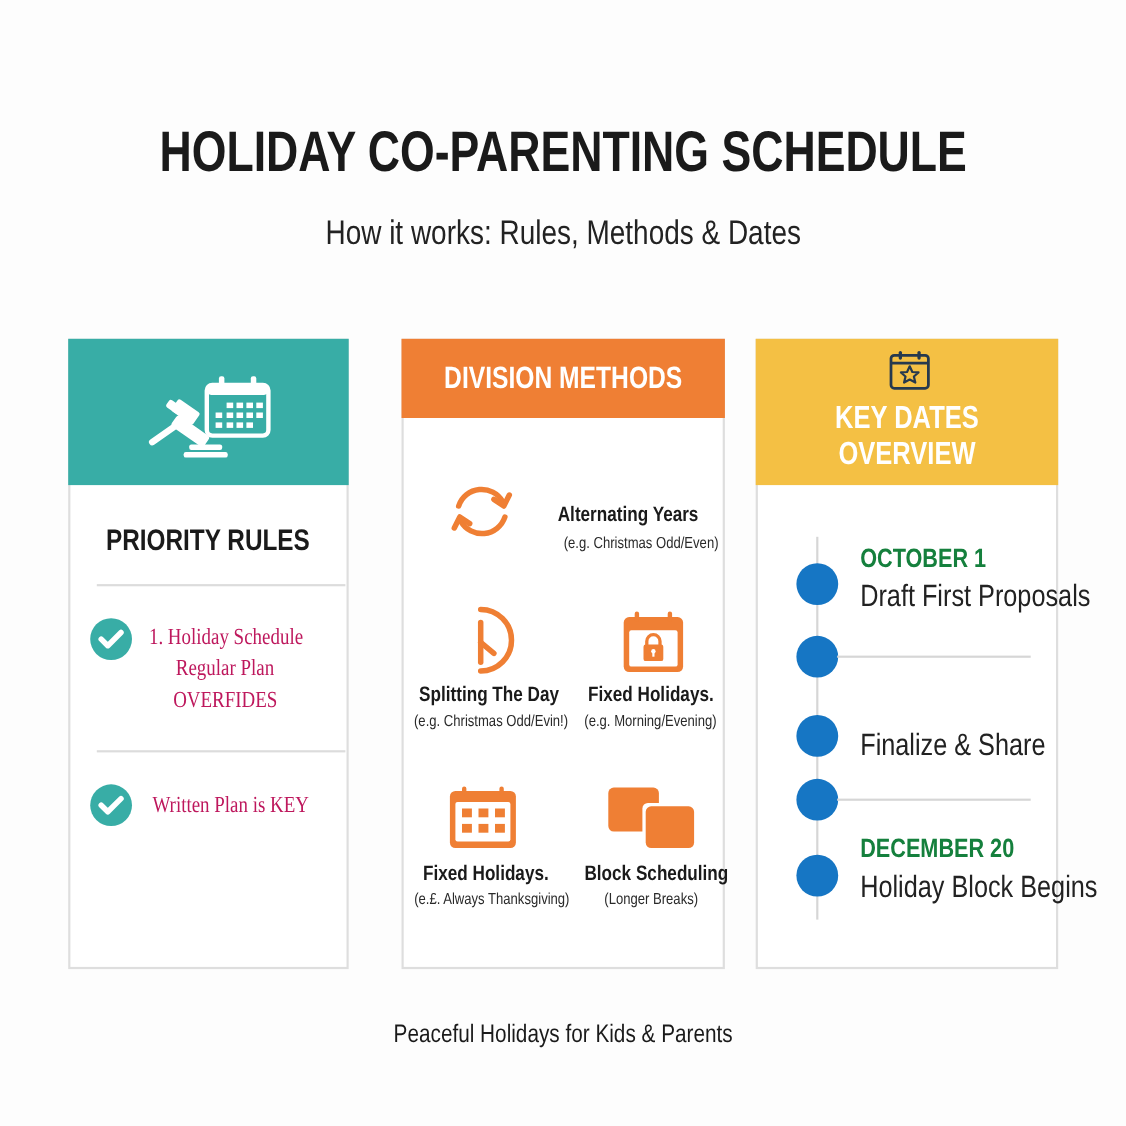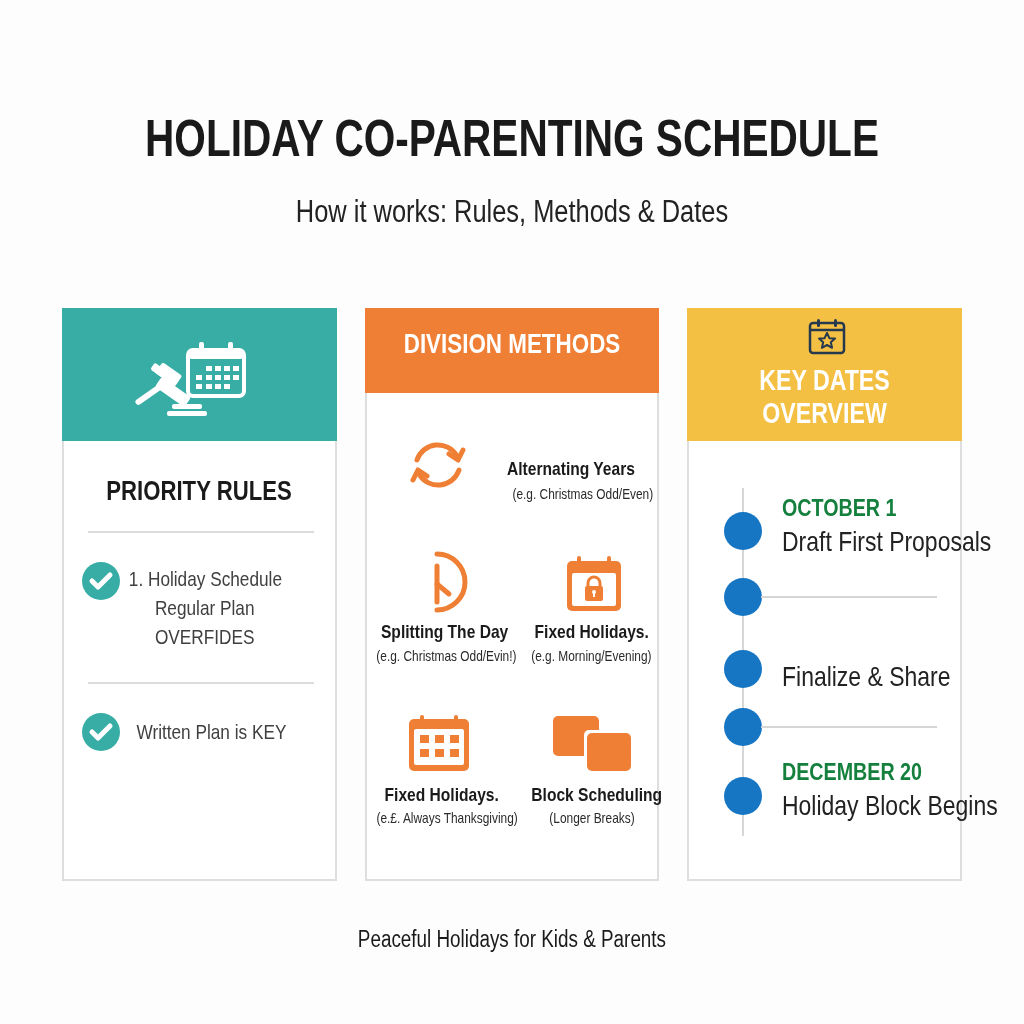--- a/index.html
+++ b/index.html
@@ -14,48 +14,48 @@
     }
     .subtitle {
       position: absolute; left: 0; top: 194px; width: 1024px; text-align: center;
       font-size: 31px; color: #222; transform: scaleX(0.82); transform-origin: center;
     }
 
     .card {
       position: absolute; top: 308px; height: 573px; background: #fff;
       border: 2px solid #dedede;
     }
-    .card-left { left: 62px; width: 275px; }
+    .card-left { left: 62px; width: 255px; }
     .card-mid { left: 365px; width: 294px; }
     .card-right { left: 687px; width: 275px; }
 
     .card-header { position: absolute; left: -2px; right: -2px; top: -2px; }
     .hdr-teal { background: #38ada6; height: 133px; }
-    .hdr-orange { background: #ef7f34; height: 85px; text-decoration: underline; }
+    .hdr-orange { background: #ef7f34; height: 72px; text-decoration: underline; }
     .hdr-yellow { background: #f4c044; height: 133px; }
 
     .hdr-text {
       position: absolute; left: 0; right: 0; text-align: center; color: #fff;
       font-weight: bold; transform: scaleX(0.8); transform-origin: center;
     }
 
     .narrow { display: inline-block; transform: scaleX(0.82); transform-origin: center; white-space: nowrap; }
 
     .sec-title {
       position: absolute; left: 0; right: 0; top: 166px; text-align: center;
       font-size: 27px; font-weight: bold; color: #1a1a1a;
     }
     .divider { position: absolute; height: 2px; background: #dcdcdc; }
 
     .check {
       position: absolute; width: 38px; height: 38px; border-radius: 50%; background: #38ada6;
     }
     .check svg { position: absolute; left: 0; top: 0; }
 
-    .rule-text { position: absolute; font-size: 21px; color: #404040; text-align: center; line-height: 29px; }
+    .rule-text { position: absolute; font-size: 21px; color: #be185d; text-align: center; line-height: 29px; font-family: Liberation Serif, serif; }
 
     .method-label { position: absolute; text-align: center; font-size: 19px; color: #1a1a1a; font-weight: bold; }
     .method-sub { position: absolute; text-align: center; font-size: 14.5px; color: #2a2a2a; }
 
     .timeline-line { position: absolute; left: 53px; top: 178px; width: 2px; height: 348px; background: #d6d6d6; }
     .dot { position: absolute; width: 38px; height: 38px; border-radius: 50%; background: #1676c4; }
     .tl-hline { position: absolute; height: 2px; background: #d6d6d6; }
     .date-title { position: absolute; font-size: 24px; font-weight: bold; color: #15803d; }
     .date-sub { position: absolute; font-size: 28px; color: #222; }
 

